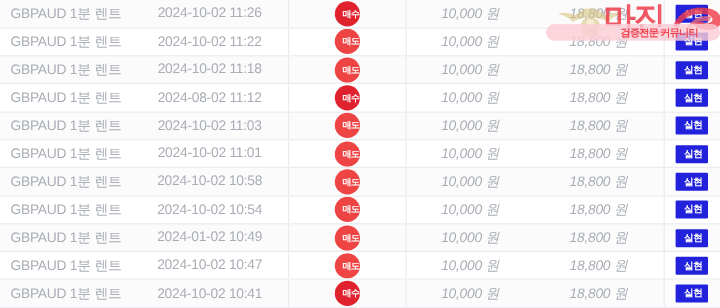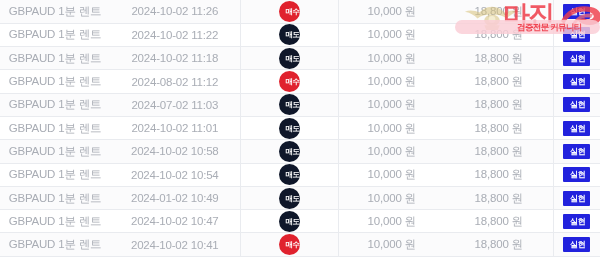--- a/index.html
+++ b/index.html
@@ -55,37 +55,38 @@
     color: #a9adb5;
     font-size: 11.5px;
   }
   .cell-time {
     color: #a9adb5;
     font-size: 11.5px;
   }
   .cell-amt, .cell-pay {
     color: #a9adb5;
     font-size: 11.5px;
+    font-style: italic;
   }
 
   .side-badge {
     display: inline-block;
     width: 21px;
     height: 21px;
     line-height: 21px;
     border-radius: 50%;
     color: #ffffff;
     font-size: 7.5px;
     font-weight: bold;
     text-align: right;
     letter-spacing: -0.5px;
     vertical-align: middle;
   }
   .side-buy  { background: #e0222e; }
-  .side-sell { background: #0f172a; }
+  .side-sell { background: #ef4444; }
 
   .action-btn {
     display: inline-block;
     min-width: 27px;
     padding: 2px 5px;
     background: #2222dd;
     color: #ffffff;
     font-size: 8px;
     font-weight: bold;
     letter-spacing: -0.4px;
@@ -198,21 +199,21 @@
       <tr class="row-even">
         <td class="cell-name"><span>GBPAUD 1분 렌트</span></td>
         <td class="cell-time"><span>2024-08-02 11:12</span></td>
         <td><span class="side-badge side-buy">매수</span></td>
         <td class="cell-amt"><span>10,000 원</span></td>
         <td class="cell-pay"><span>18,800 원</span></td>
         <td><button class="action-btn">실현</button></td>
       </tr>
       <tr class="row-odd">
         <td class="cell-name"><span>GBPAUD 1분 렌트</span></td>
-        <td class="cell-time"><span>2024-07-02 11:03</span></td>
+        <td class="cell-time"><span>2024-10-02 11:03</span></td>
         <td><span class="side-badge side-sell">매도</span></td>
         <td class="cell-amt"><span>10,000 원</span></td>
         <td class="cell-pay"><span>18,800 원</span></td>
         <td><button class="action-btn">실현</button></td>
       </tr>
       <tr class="row-even">
         <td class="cell-name"><span>GBPAUD 1분 렌트</span></td>
         <td class="cell-time"><span>2024-10-02 11:01</span></td>
         <td><span class="side-badge side-sell">매도</span></td>
         <td class="cell-amt"><span>10,000 원</span></td>

